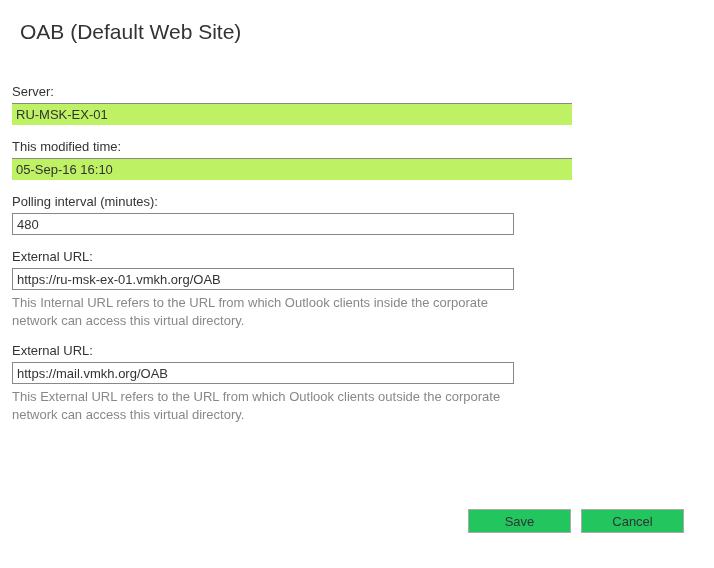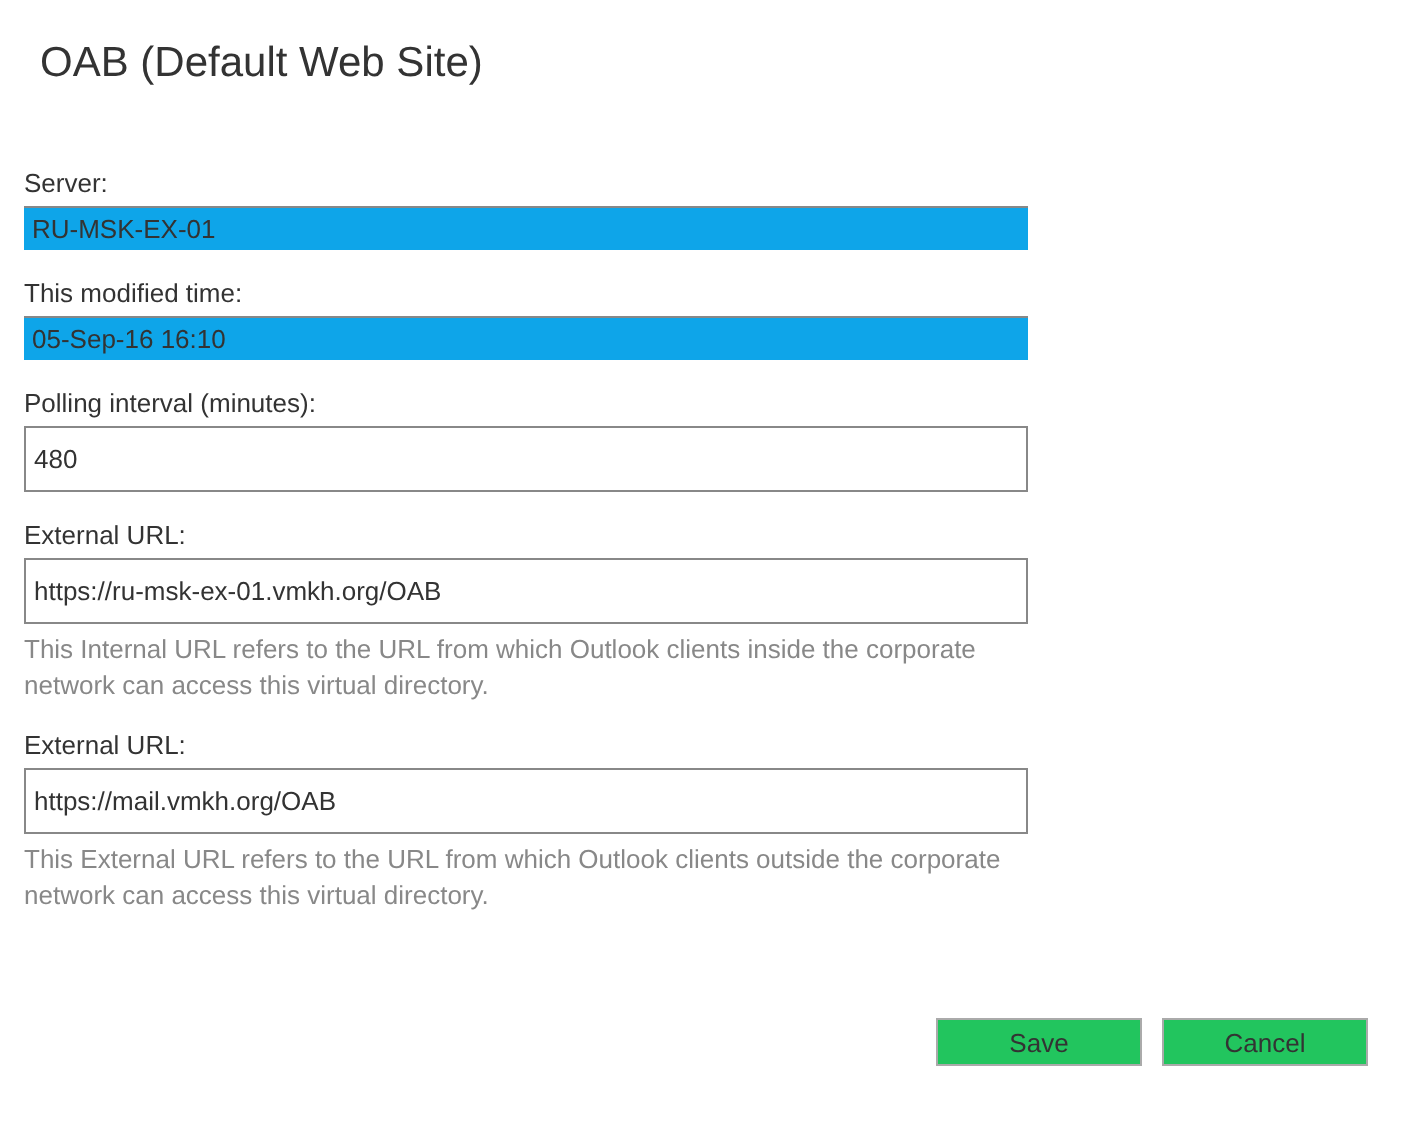--- a/index.html
+++ b/index.html
@@ -27,32 +27,32 @@
     .form-section {
       margin-bottom: 14px;
     }
     .label {
       font-size: 13px;
       color: #333;
       margin-bottom: 4px;
       display: block;
     }
     .readonly-field {
-      background: #0ea5e9;
+      background: #bef264;
       border-top: 1px solid #888;
       padding: 3px 4px;
       font-size: 13px;
       color: #333;
-      width: 502px;
+      width: 560px;
       height: 22px;
       line-height: 16px;
     }
     .text-input {
       width: 502px;
-      height: 33px;
+      height: 22px;
       border: 1px solid #888;
       padding: 2px 4px;
       font-size: 13px;
       font-family: inherit;
       color: #333;
     }
     .help-text {
       font-size: 13px;
       color: #888;
       margin-top: 4px;

